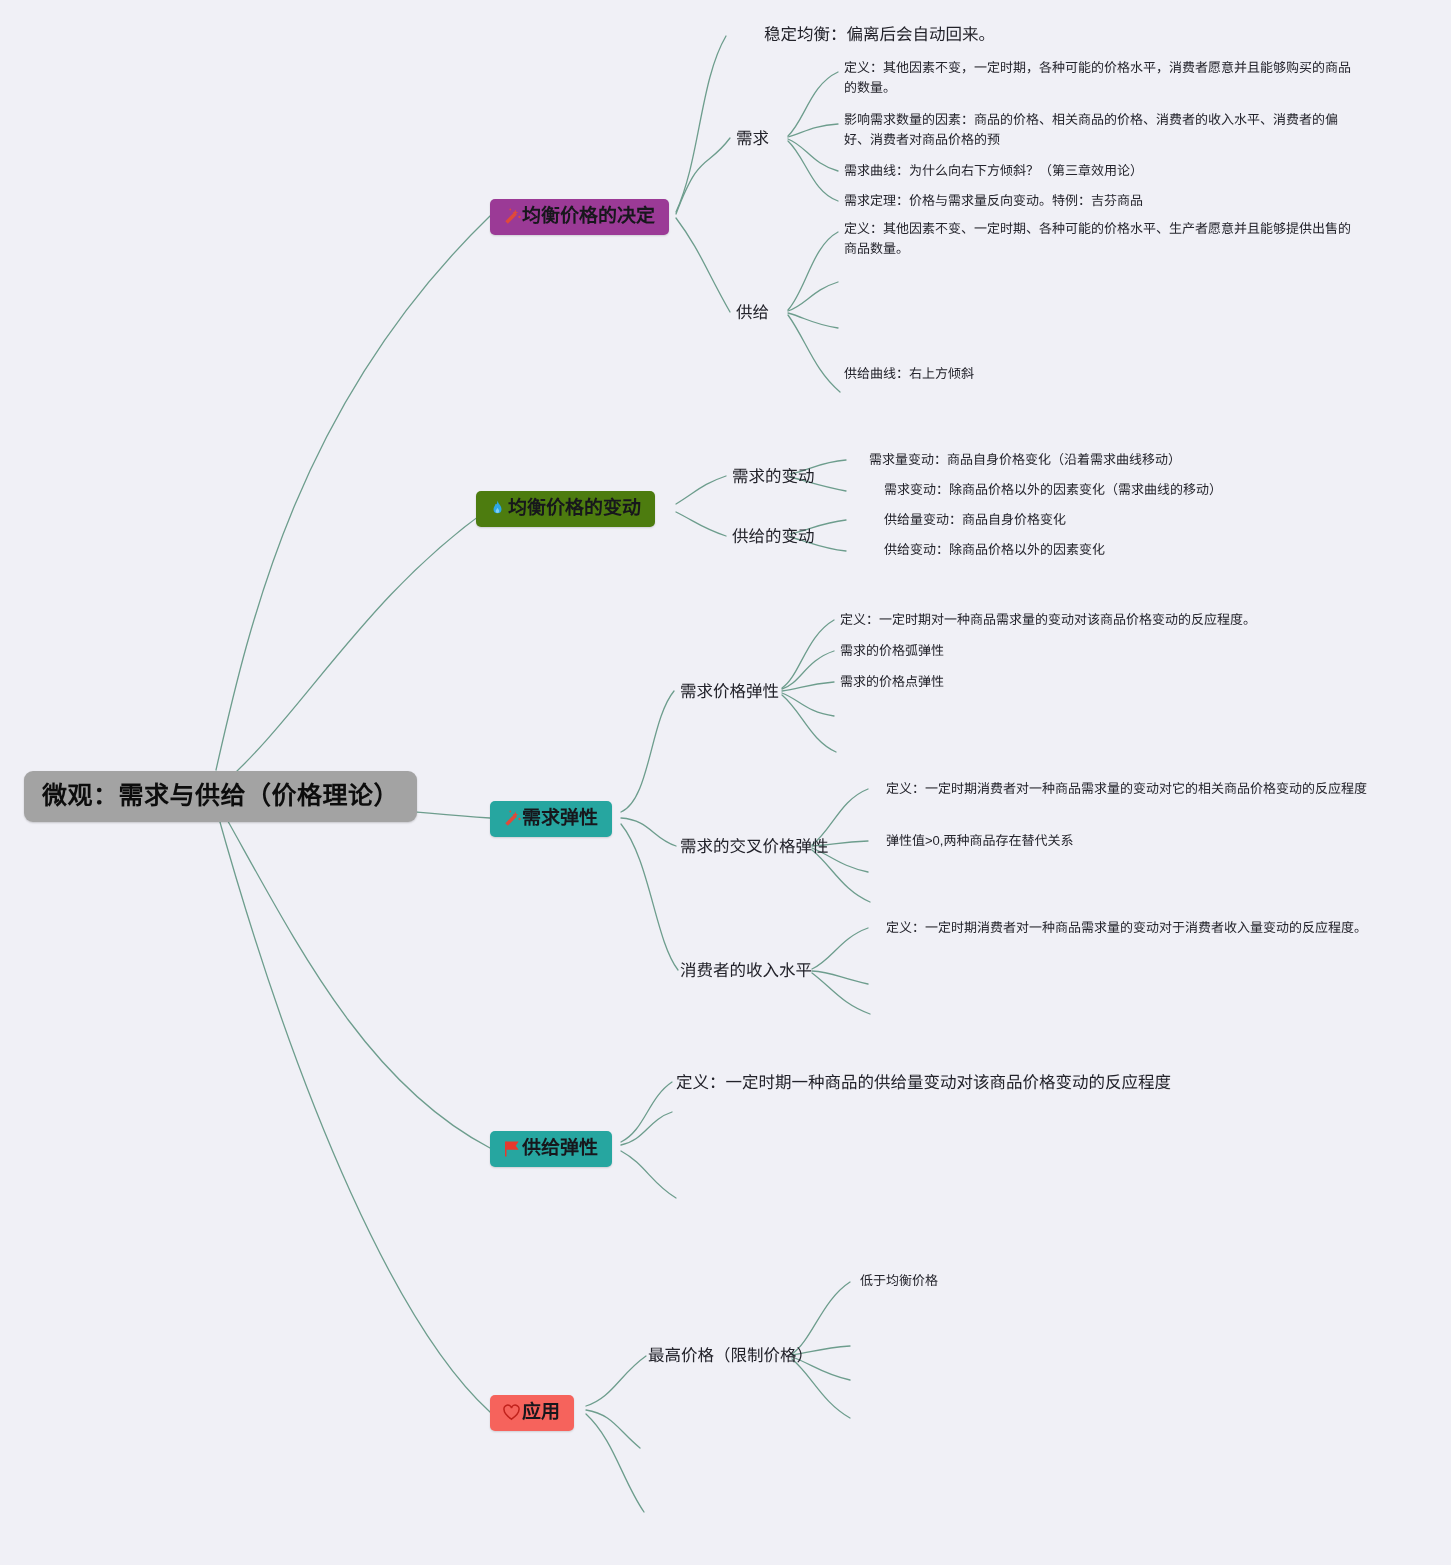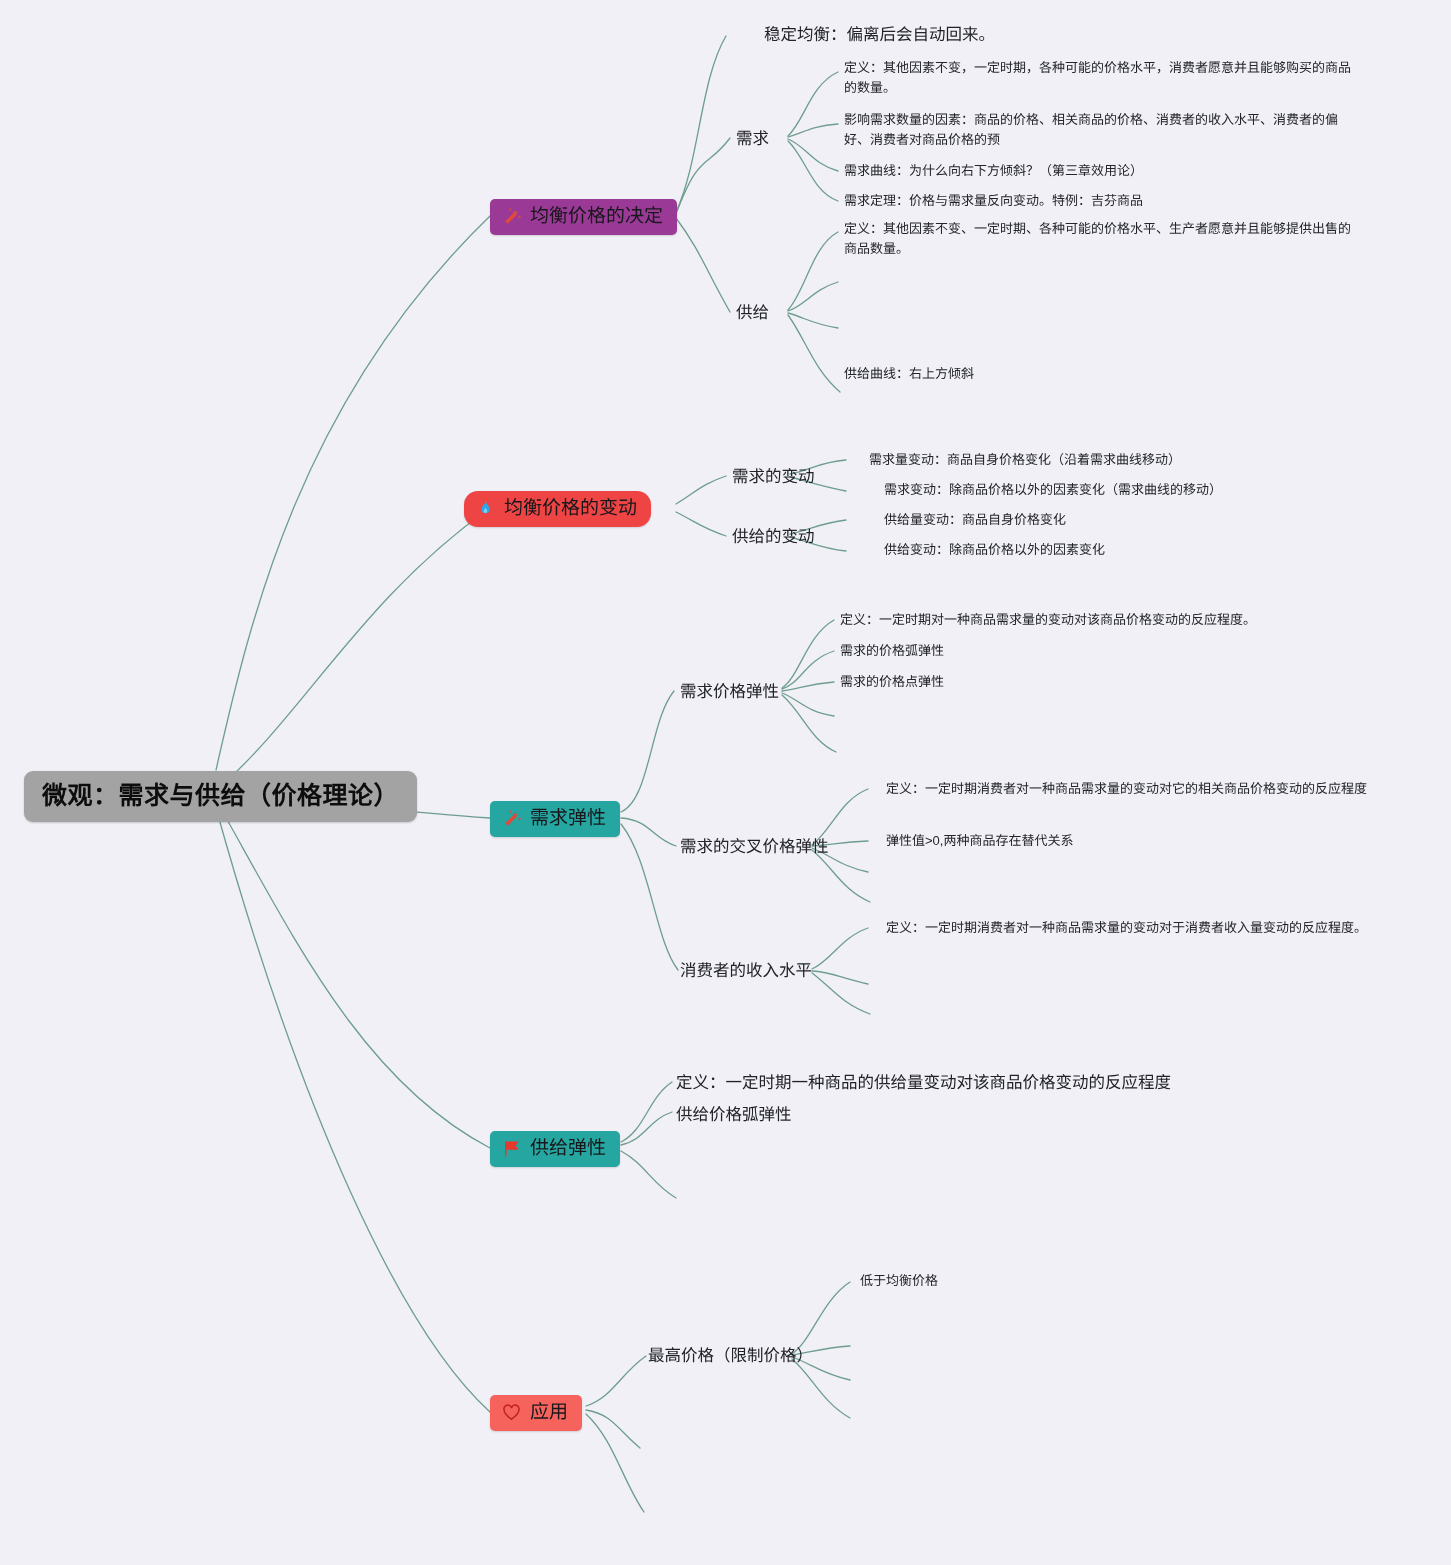--- a/index.html
+++ b/index.html
@@ -42,27 +42,26 @@
     letter-spacing: .5px;
     padding: 10px 18px 12px 18px;
     line-height: 1.15;
     box-shadow: 0 1px 2px rgba(0,0,0,.18);
   }
 
   
   .branch {
     border-radius: 5px;
     font-size: 19px;
-    font-weight: normal;
+    font-weight: bold;
     color: #17171c;
     padding: 7px 14px 8px 11px;
     line-height: 1.1;
     display: flex;
     align-items: center;
-    gap: 8px;
     box-shadow: 0 1px 2px rgba(0,0,0,.14);
   }
   .branch .blabel { display:inline-block; }
   .bicon {
     width: 21px;
     height: 21px;
     flex: 0 0 21px;
     display: inline-flex;
     align-items: center;
     justify-content: center;
@@ -175,21 +174,21 @@
   <div class="node t3" style="left:844px; top:58px; width:510px;">定义：其他因素不变，一定时期，各种可能的价格水平，消费者愿意并且能够购买的商品的数量。</div>
   <div class="node t3" style="left:844px; top:110px; width:510px;">影响需求数量的因素：商品的价格、相关商品的价格、消费者的收入水平、消费者的偏好、消费者对商品价格的预</div>
   <div class="node t3" style="left:844px; top:161px; width:510px;">需求曲线：为什么向右下方倾斜？（第三章效用论）</div>
   <div class="node t3" style="left:844px; top:191px; width:510px;">需求定理：价格与需求量反向变动。特例：吉芬商品</div>
 
   <div class="node t2" style="left:736px; top:300px;">供给</div>
 
   <div class="node t3" style="left:844px; top:219px; width:510px;">定义：其他因素不变、一定时期、各种可能的价格水平、生产者愿意并且能够提供出售的商品数量。</div>
   <div class="node t3" style="left:844px; top:327px; width:510px;margin-top:37px;">供给曲线：右上方倾斜</div>
 
-  <div class="node branch" style="left:464px; top:491px; background:#ef4444;border-radius:14px;">
+  <div class="node branch" style="left:476px; top:491px; background:#4d7c0f;">
     <span class="bicon">
       <svg viewBox="0 0 24 24" width="19" height="19">
         <path d="M12 2 C 13 7, 17 8, 17 13 a5 5 0 0 1 -10 0 c0 -3 2 -4 2.5 -7 C 10.6 7.5 11.4 7 12 2 Z" fill="#2da7e8"></path>
         <path d="M12 11 c1 2.2 2.2 2.6 2.2 4.4 a2.3 2.3 0 0 1 -4.6 0 c0 -1.6 1.6 -2.2 2.4 -4.4z" fill="#7fd0f5"></path>
       </svg>
     </span>
     <span class="blabel">均衡价格的变动</span>
   </div>
 
   <div class="node t2" style="left:732px; top:464px;">需求的变动</div>
@@ -228,21 +227,20 @@
     <span class="bicon">
       <svg viewBox="0 0 24 24" width="20" height="20">
         <path d="M5 3 L20 3 L16.5 8 L20 13 L5 13 Z" fill="#e8382c"></path>
         <rect x="3.6" y="3" width="1.8" height="18" fill="#e8382c"></rect>
       </svg>
     </span>
     <span class="blabel">供给弹性</span>
   </div>
 
   <div class="node t2" style="left:676px; top:1070px; width:500px;">定义：一定时期一种商品的供给量变动对该商品价格变动的反应程度</div>
-  <div class="node t2" style="left:676px; top:1102px; width:500px;">供给价格弧弹性</div>
 
   <div class="node branch" style="left:490px; top:1395px; background:#f6635c;">
     <span class="bicon">
       <svg viewBox="0 0 24 24" width="19" height="19">
         <path d="M12 20.5 C 5 15.5, 2.6 11.8, 2.6 8.6 A4.8 4.8 0 0 1 12 6.4 A4.8 4.8 0 0 1 21.4 8.6 C 21.4 11.8, 19 15.5, 12 20.5 Z" fill="none" stroke="#c0221c" stroke-width="1.9"></path>
       </svg>
     </span>
     <span class="blabel">应用</span>
   </div>
 

